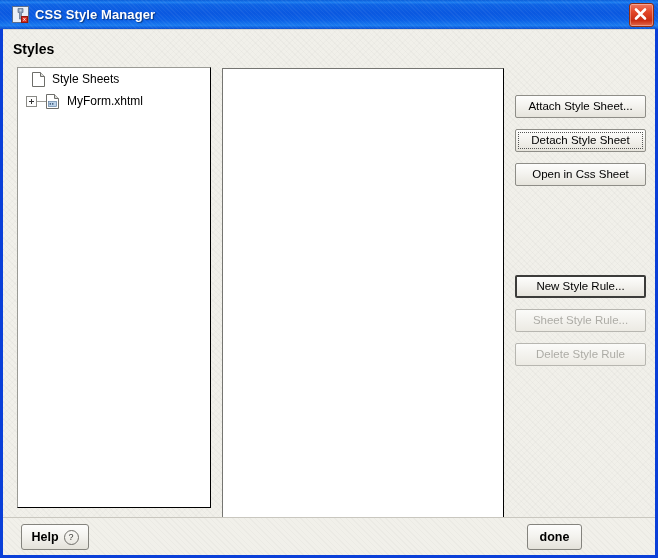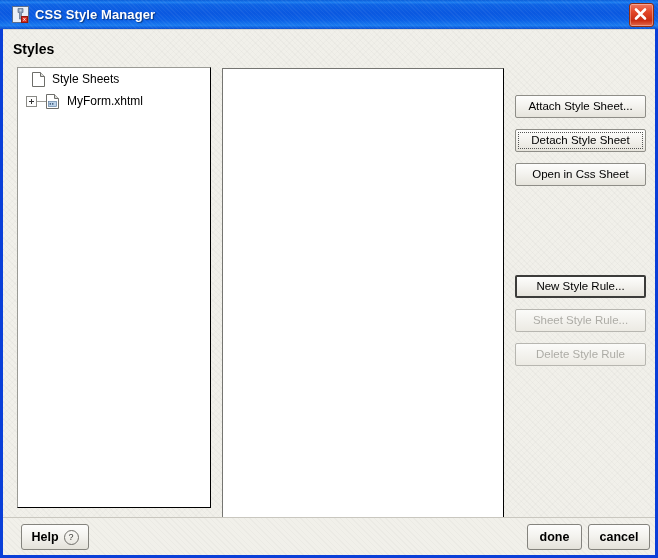--- a/index.html
+++ b/index.html
@@ -421,16 +421,15 @@
     </div>
 
   </div>
 
   <div class="bottombar">
     <div class="btn-help">
       <span>Help</span>
       <span class="qmark">?</span>
     </div>
     <button class="btn-done">done</button>
-    <button class="btn-cancel">cancel</button>
   </div>
 
 </div>
 
 </body></html>

